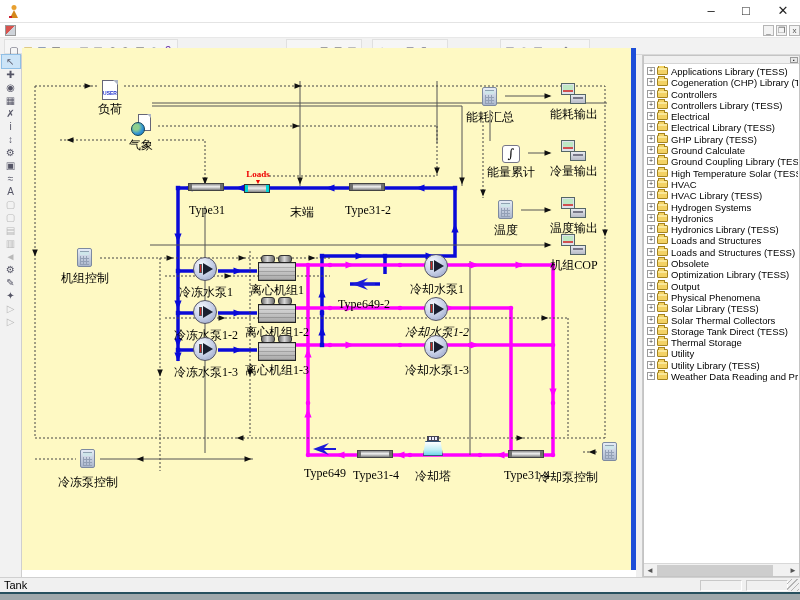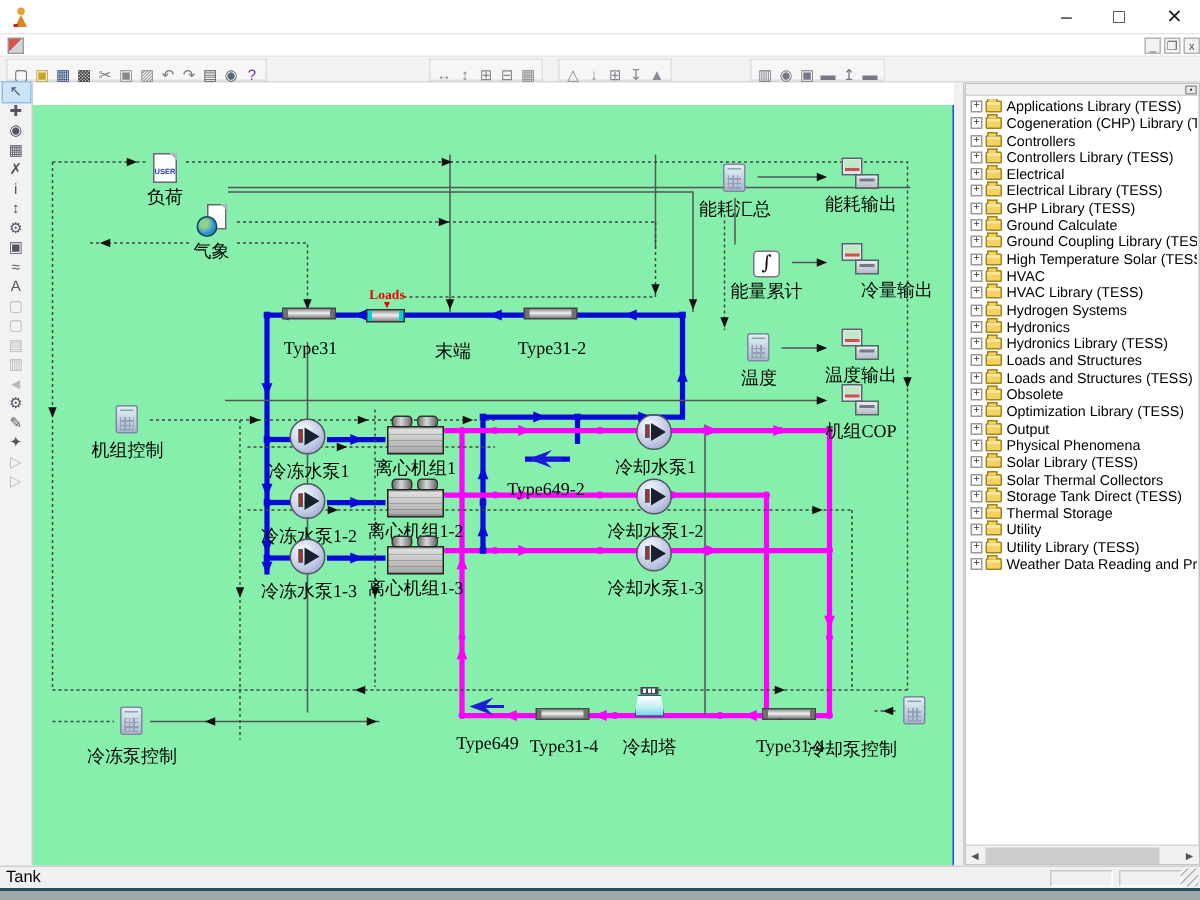--- a/index.html
+++ b/index.html
@@ -27,21 +27,21 @@
   .tb-group { position:absolute; top:1px; height:15px; border:1px solid #e0e0e0; background:#f6f6f6; padding:0 2px; white-space:nowrap; }
   .tb-icon { display:inline-block; width:14px; height:13px; font-size:10px; line-height:13px; text-align:center; color:#666; cursor:default; }
 
   
   #lefttools { position:absolute; left:0; top:55px; width:22px; height:522px; background:#f2f2f2; border-right:1px solid #cfcfcf; }
   .lt-icon { width:18px; height:13px; margin:0 auto; font-size:10px; line-height:13px; text-align:center; color:#556; cursor:default; }
   .lt-icon.sel { background:#cce4f7; outline:1px solid #8fbfe6; }
   .lt-icon.dim { color:#b8b8b8; }
 
   
-  #canvas { position:absolute; left:22px; top:70px; width:614px; height:522px; background:#86efac; border-right:1px solid #1d4ed8; overflow:hidden; }
+  #canvas { position:absolute; left:22px; top:48px; width:614px; height:522px; background:#fef9c3; border-right:5px solid #1d4ed8; overflow:hidden; }
   #pipes { position:absolute; left:0; top:0; }
   .comp { position:absolute; }
   .comp-label { position:absolute; font-family:"Liberation Serif","DejaVu Serif",serif; font-size:12px; color:#000; white-space:nowrap; transform:translateX(-50%); }
   .comp-tag { position:absolute; font-family:"Liberation Serif","DejaVu Serif",serif; font-size:9px; font-weight:bold; color:#e00; white-space:nowrap; transform:translateX(-50%); }
   .comp-tag-arrow { position:absolute; font-size:7px; color:#e00; transform:translateX(-50%); }
 
   
   .ic-calc { width:15px; height:19px; background:linear-gradient(#e6ecf6,#aab6cc); border:1px solid #7d8aa0; border-radius:2px; }
   .ic-calc .scr { margin:2px 2px 1px; height:4px; background:#cfe6ea; border-top:1px solid #8fa2b2; }
   .ic-calc .keys { margin:0 2px; height:9px;
@@ -352,21 +352,21 @@
       <div class="comp" style="left: 539px; top: 92px;">
         <div class="ic-plot">
           <div class="mon">
             <div class="scr2"></div>
           </div>
           <div class="prn">
             <i></i>
           </div>
         </div>
       </div>
-      <div class="comp-label" style="left: 552px; top: 115px; margin-left: 24px;">冷量输出</div>
+      <div class="comp-label" style="left: 552px; top: 115px;">冷量输出</div>
       <div class="comp" style="left: 475.5px; top: 151.5px;">
         <div class="ic-calc">
           <div class="scr"></div>
           <div class="keys"></div>
         </div>
       </div>
       <div class="comp-label" style="left: 484px; top: 173.5px;">温度</div>
       <div class="comp" style="left: 539px; top: 149px;">
         <div class="ic-plot">
           <div class="mon">
@@ -456,21 +456,21 @@
           <span class="tri"></span>
         </div>
       </div>
       <div class="comp-label" style="left: 415px; top: 233px;">冷却水泵1</div>
       <div class="comp" style="left: 402px; top: 249px;">
         <div class="ic-pump">
           <span class="bar"></span>
           <span class="tri"></span>
         </div>
       </div>
-      <div class="comp-label" style="left: 415px; top: 276px;">冷却水泵1-2</div>
+      <div class="comp-label" style="left: 415px; top: 276px; font-style: italic;">冷却水泵1-2</div>
       <div class="comp" style="left: 402px; top: 287px;">
         <div class="ic-pump">
           <span class="bar"></span>
           <span class="tri"></span>
         </div>
       </div>
       <div class="comp-label" style="left: 415px; top: 314px;">冷却水泵1-3</div>
       <div class="comp" style="left: 290px; top: 393px;">
         <div class="ic-tee">
           <svg width="26" height="16">

